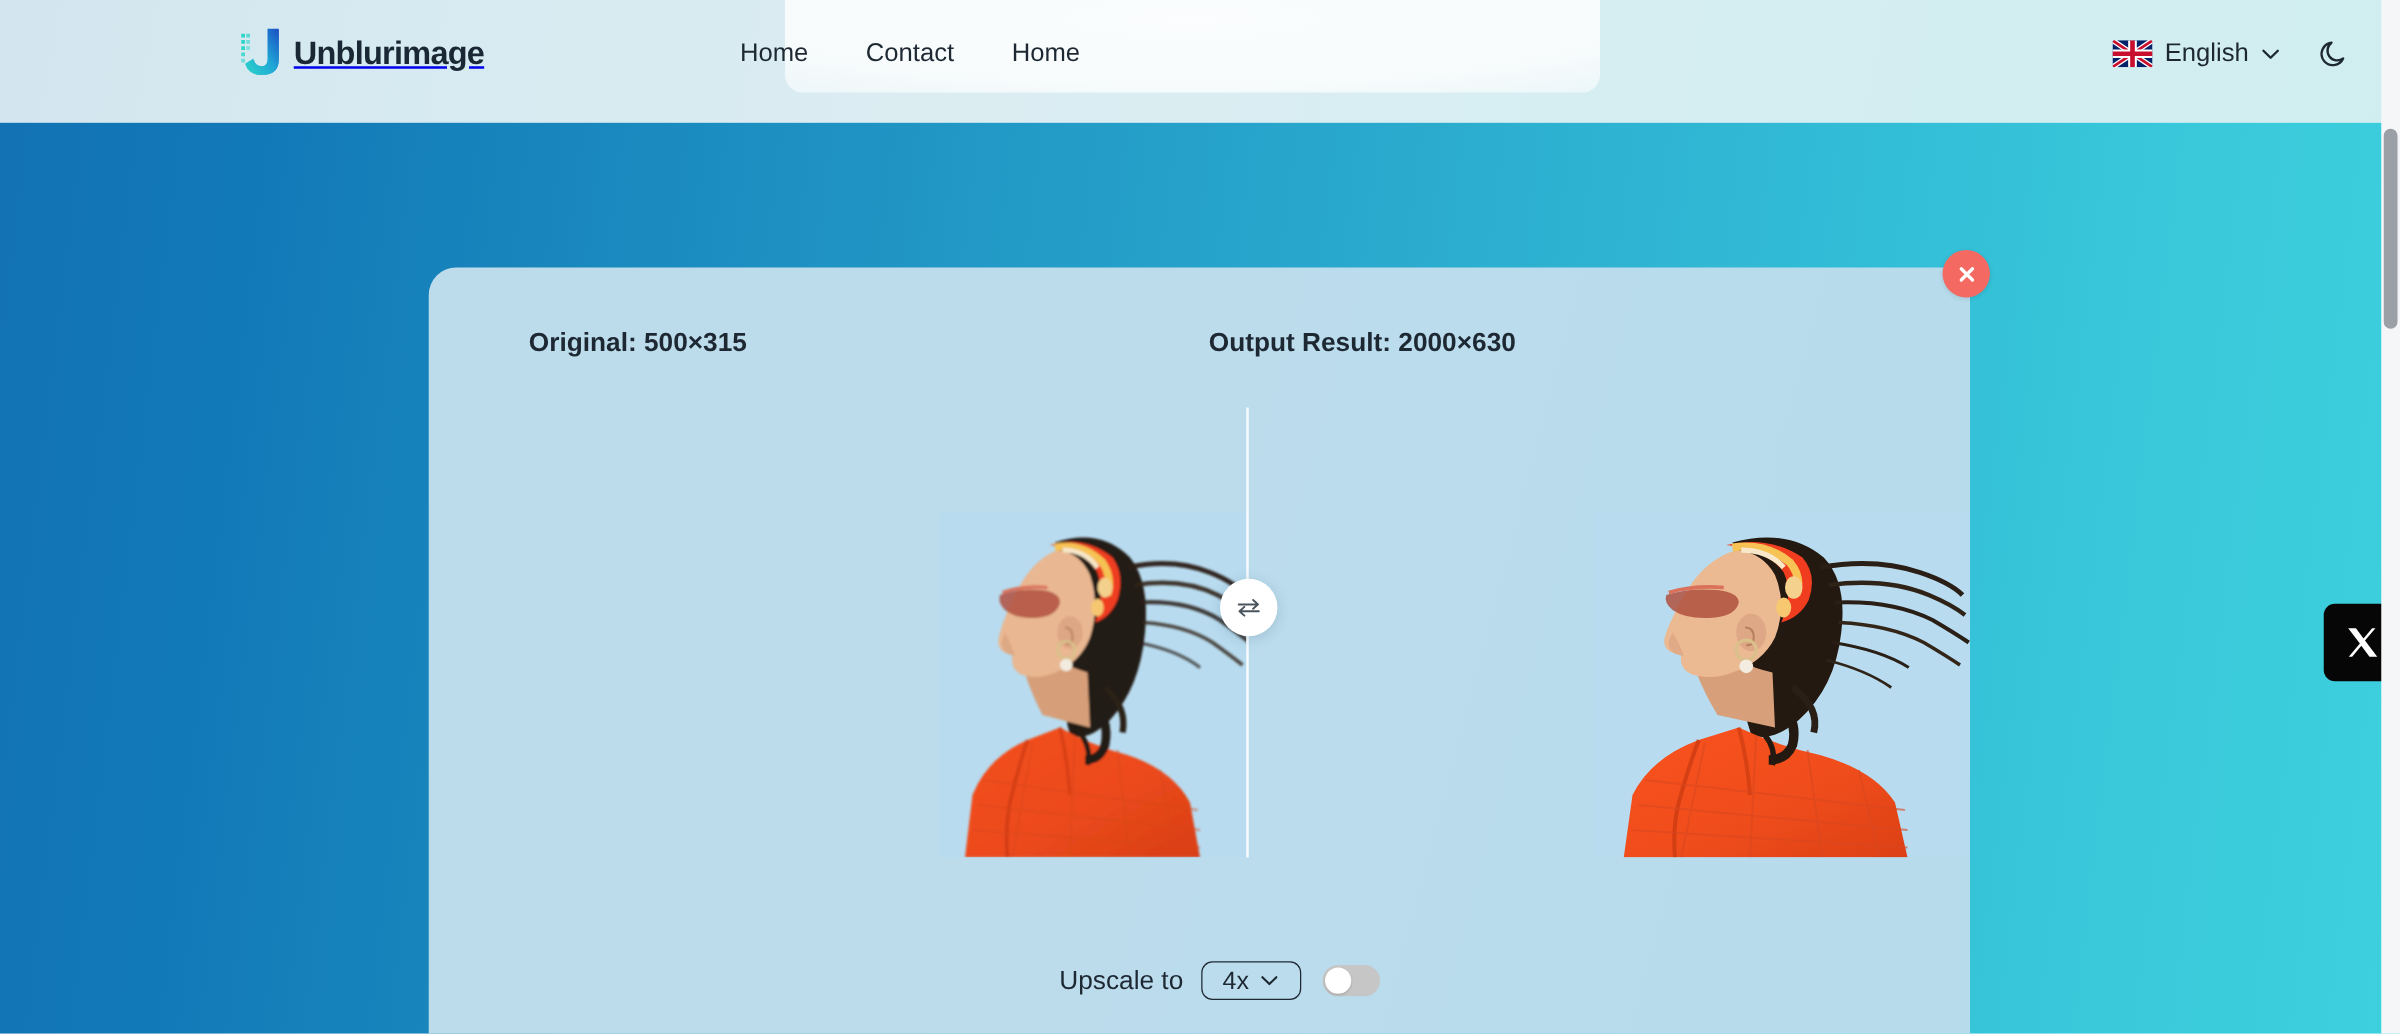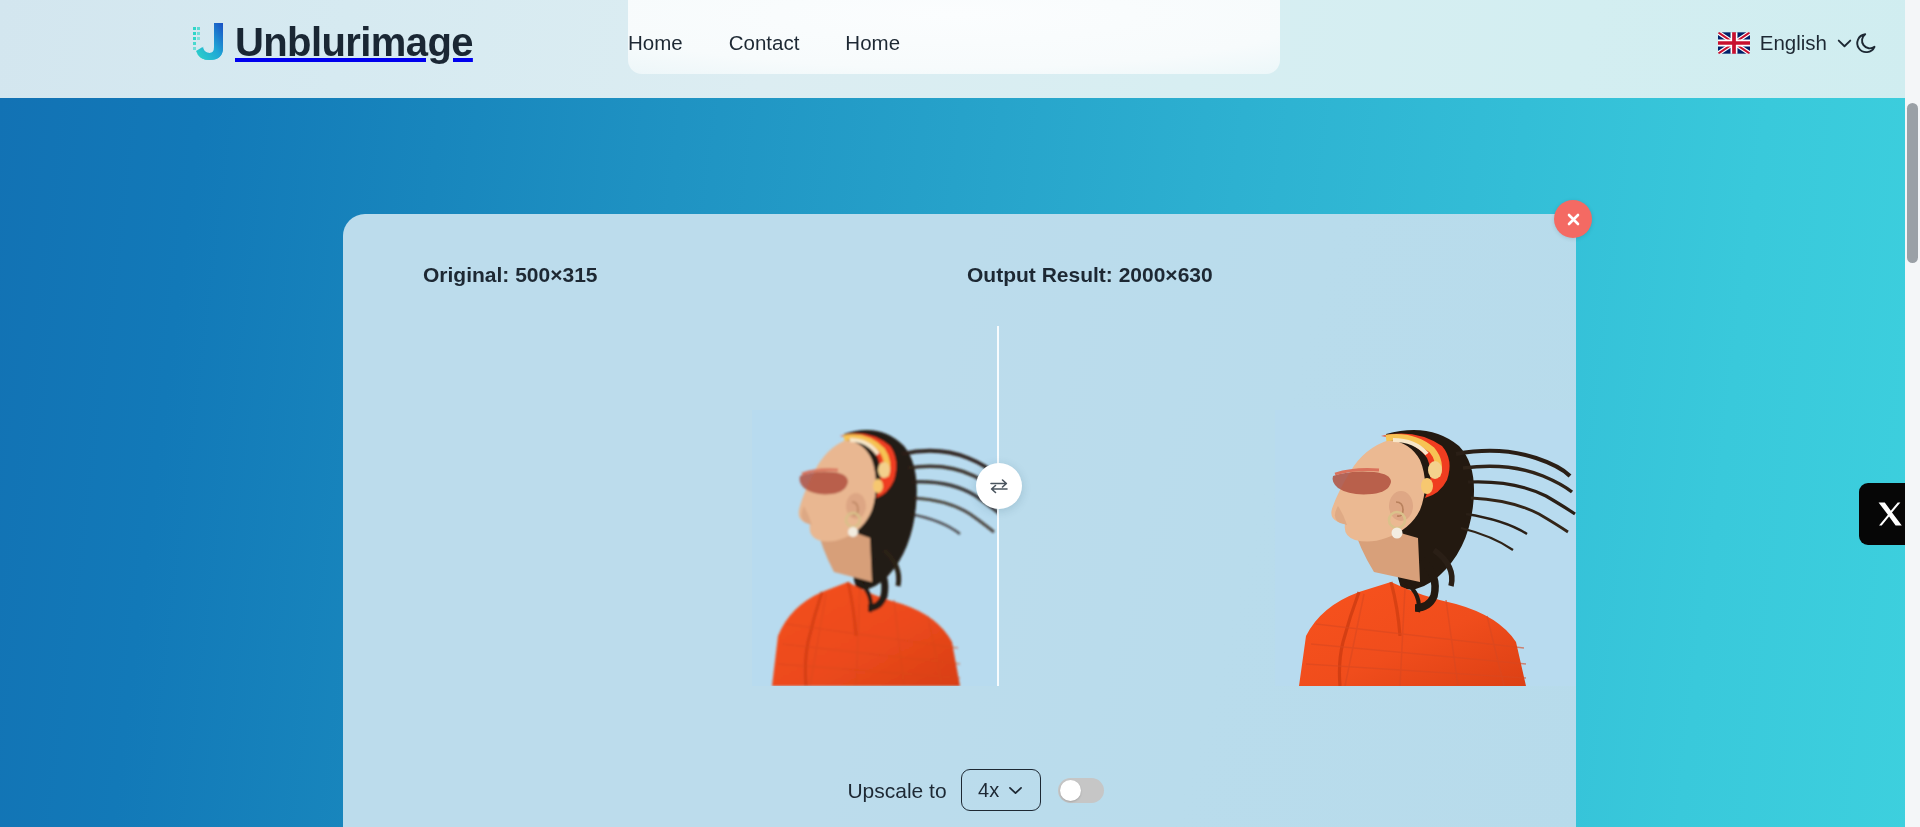--- a/index.html
+++ b/index.html
@@ -23,34 +23,34 @@
     background: radial-gradient(ellipse 120% 160% at 50% 20%, #fbfdfe 0%, #f7fbfc 45%, rgba(240,249,251,0.55) 78%, rgba(230,244,248,0) 100%);
     border-radius: 0 0 14px 14px;
     pointer-events: none;
   }
   #logo {
     position: absolute; left: 192px; top: 21px;
     display: flex; align-items: center; gap: 9px;
   }
   #logo-mark { width: 34px; height: 42px; display: block; }
   #logo-text {
-    font-size: 40px; font-weight: 700; color: #1a2734;
+    font-size: 26px; font-weight: 700; color: #1a2734;
     letter-spacing: -0.6px; line-height: 1;
   }
   #nav-links {
-    position: absolute; left: 628px; top: 33px;
+    position: absolute; left: 592px; top: 33px;
     display: flex; align-items: center; gap: 46px;
   }
   .nav-link {
     font-size: 20.5px; color: #1d2833; text-decoration: none;
     line-height: 1; white-space: nowrap;
   }
   #header-right {
     position: absolute; right: 38px; top: 28px;
-    display: flex; align-items: center; 
+    display: flex; align-items: center; gap: 28px;
   }
   #lang-select {
     display: flex; align-items: center; gap: 10px;
     background: none; border: 0; cursor: pointer; padding: 0;
     font-family: inherit;
   }
   #flag-icon { width: 32px; height: 22px; display: block; border-radius: 2px; }
   #lang-label { font-size: 20.5px; color: #1d2833; line-height: 1; }
   .chev { width: 15px; height: 9px; display: block; }
   #theme-toggle {
@@ -124,21 +124,21 @@
 
   
   #controls {
     position: absolute; top: 555px; left: 0; width: 1233px;
     display: flex; align-items: center; justify-content: center; gap: 0; padding-left: 32px;
   }
   #upscale-label {
     font-size: 21px; color: #1d2833; line-height: 1; margin-right: 14px;
   }
   #upscale-select {
-    position: relative; width: 80px; height: 42px;
+    position: relative; width: 80px; height: 31px;
     border: 1.6px solid #1d2833; border-radius: 9px;
     background: transparent; cursor: pointer;
     display: flex; align-items: center; justify-content: center; gap: 9px;
   }
   #upscale-value { font-size: 20px; color: #1d2833; line-height: 1; }
   #enhance-block { margin-left: 26px; }
   .enhance-line {
     font-size: 21px; color: #1d2833; line-height: 1.28;
     white-space: nowrap; text-align: left;
   }

